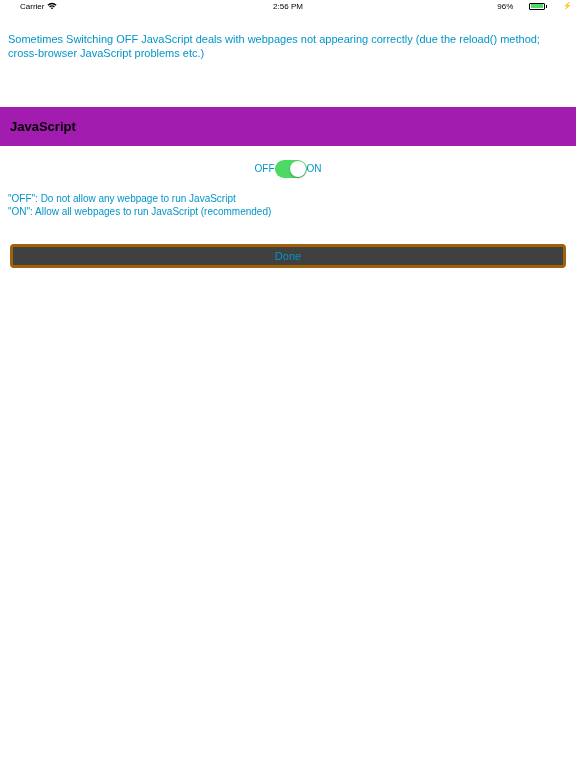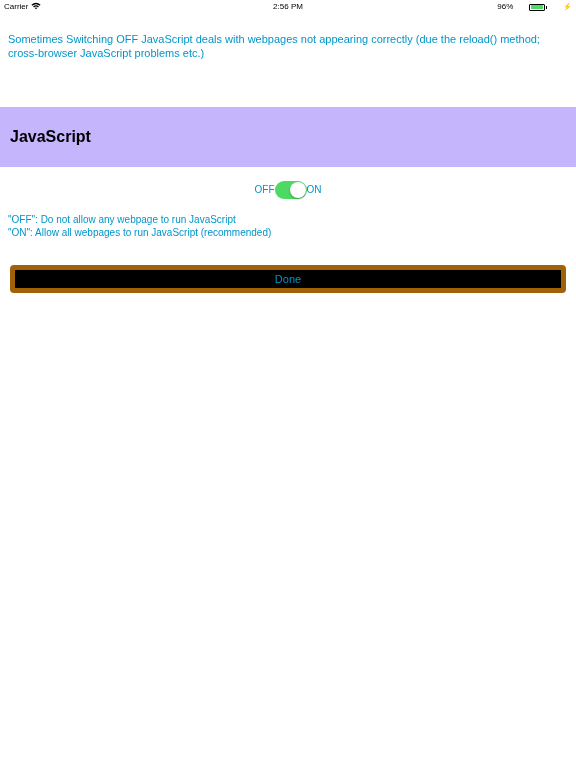--- a/index.html
+++ b/index.html
@@ -16,35 +16,36 @@
       overflow: hidden;
     }
     .status-bar {
       height: 12px;
       display: flex;
       align-items: center;
       justify-content: space-between;
       padding: 0 4px;
       font-size: 8px;
       color: #000;
+      margin-left: 16px;
     }
     .status-left {
       display: flex;
       align-items: center;
       gap: 3px;
     }
     .status-center {
       position: absolute;
       left: 50%;
       transform: translateX(-50%);
       font-weight: 500;
     }
     .status-right {
       display: flex;
-      align-items: flex-end;
+      align-items: center;
       gap: 16px;
     }
     .wifi-icon {
       display: inline-block;
       width: 10px;
       height: 8px;
     }
     .battery {
       display: inline-flex;
       align-items: center;
@@ -69,23 +70,23 @@
       height: 3px;
       background: #000;
     }
     .description-text {
       padding: 20px 8px 8px 8px;
       font-size: 11px;
       line-height: 1.3;
       color: #0095c9;
     }
     .section-header {
-      background: #c4b5fd;
-      padding: 21px 10px;
-      font-size: 16px;
+      background: #a21caf;
+      padding: 12px 10px;
+      font-size: 13px;
       font-weight: 600;
       color: #000;
       margin-top: 38px;
     }
     .toggle-row {
       display: flex;
       align-items: center;
       justify-content: center;
       padding: 14px 0;
     }
@@ -113,28 +114,28 @@
       box-shadow: 0 1px 2px rgba(0,0,0,0.3);
     }
     .explanation {
       padding: 0 8px;
       font-size: 10px;
       line-height: 1.3;
       color: #0095c9;
     }
     .done-button {
       margin: 26px 10px 0 10px;
-      border: 5px solid #a16207;
+      border: 3px solid #a16207;
       border-radius: 4px;
       text-align: center;
       padding: 3px 0;
       font-size: 11px;
       color: #0095c9;
       cursor: pointer;
-      background: #000000;
+      background: #404040;
     }
     .lightning {
       font-size: 7px;
     }
   </style>
 </head>
 <body>
 
 <div class="status-bar">
   <div class="status-left">

